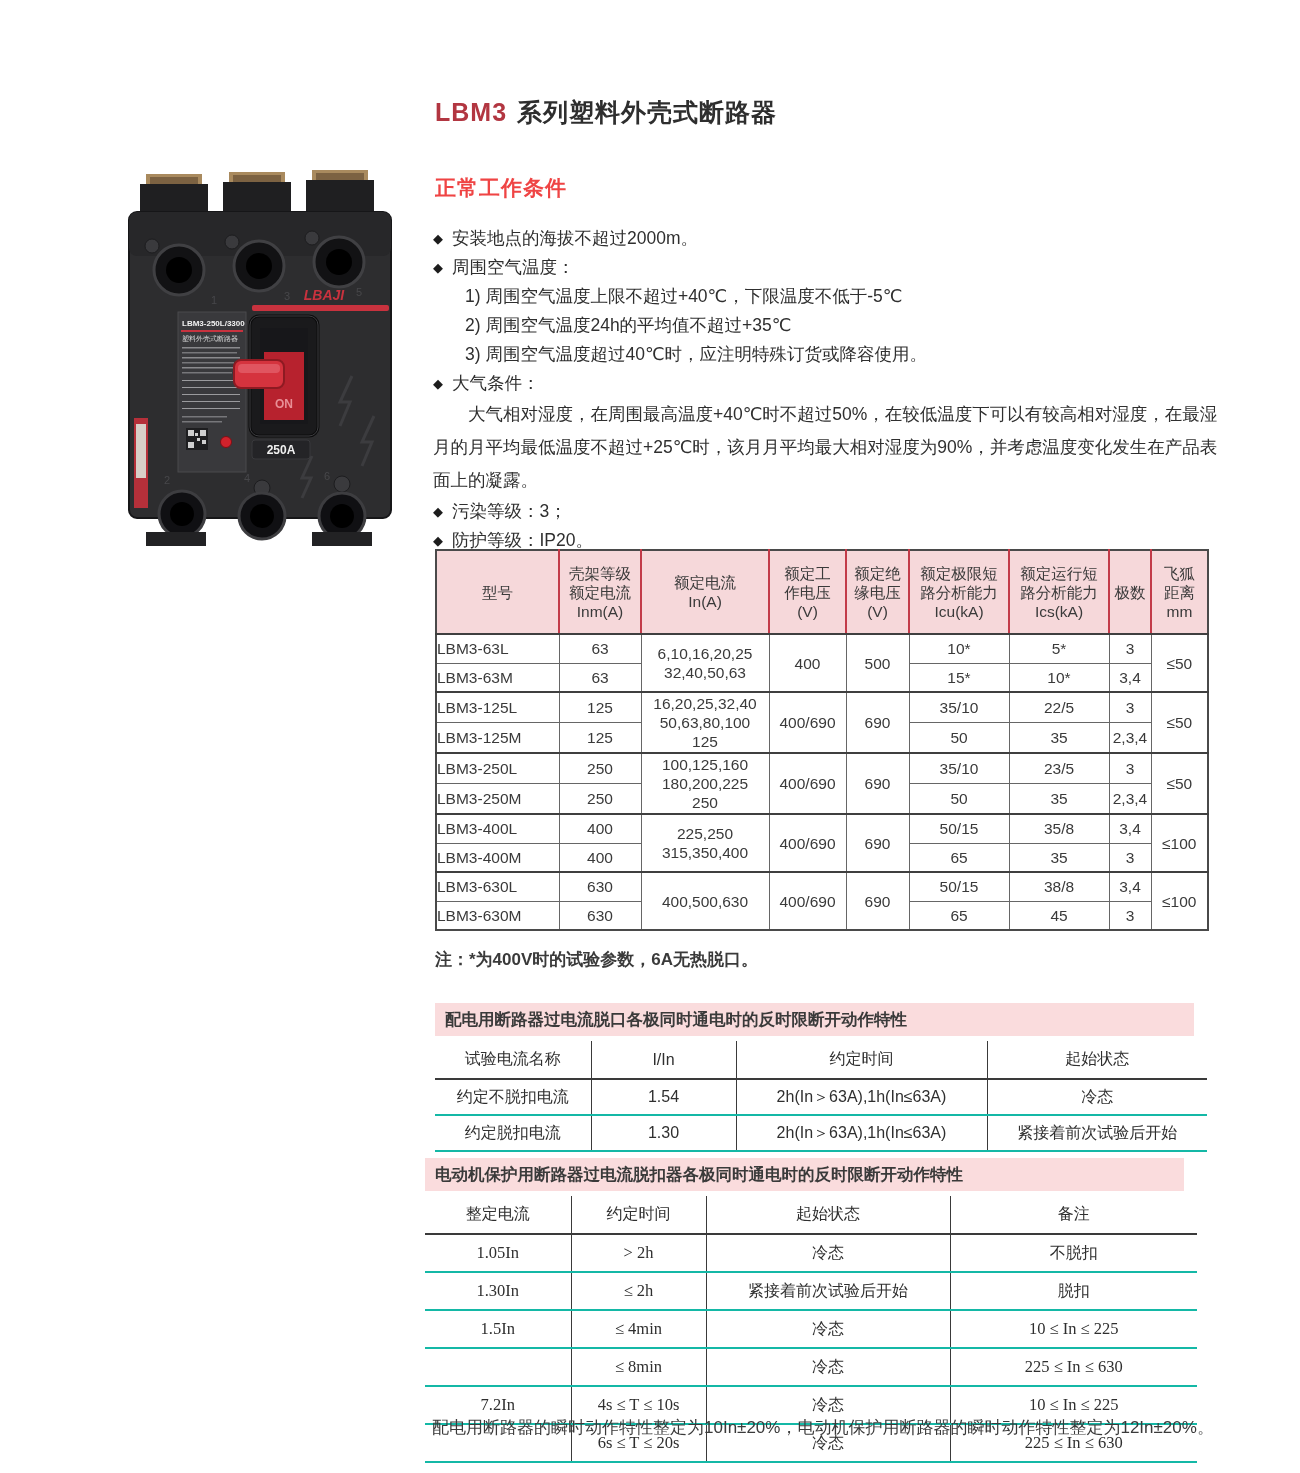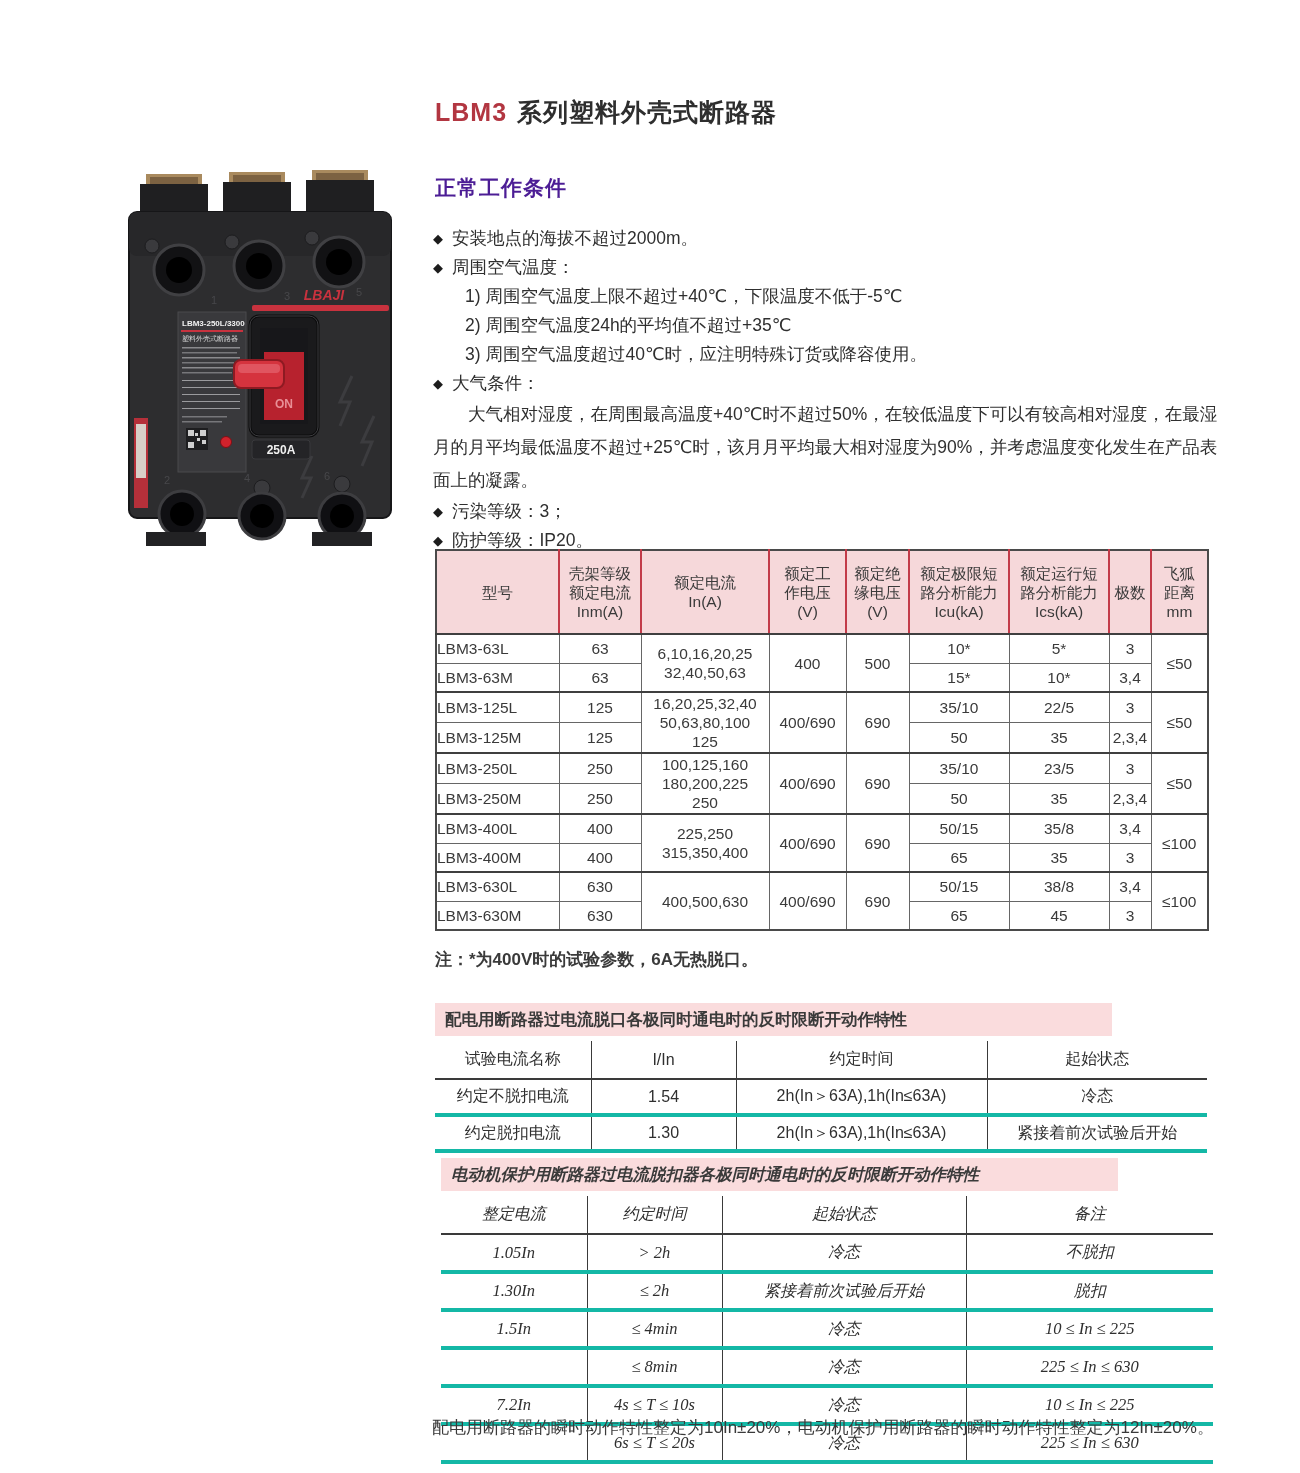--- a/index.html
+++ b/index.html
@@ -4,45 +4,45 @@
 <style>
   * { margin:0; padding:0; box-sizing:border-box; }
   html,body { background:#ffffff; }
   body { width:1300px; height:1473px; position:relative; font-family:"Liberation Sans","DejaVu Sans",sans-serif; color:#333; }
   .page { position:absolute; inset:0; background:#fff; overflow:hidden; }
 
   
   .page-title { position:absolute; left:435px; top:96px; font-size:25px; font-weight:bold; color:#2e2e2e; letter-spacing:1px; }
   .page-title .red { color:#b23641; margin-right:10px; }
 
-  .section-title { position:absolute; left:435px; top:174px; font-size:21px; font-weight:bold; color:#4c1d95; letter-spacing:1px; }
+  .section-title { position:absolute; left:435px; top:174px; font-size:21px; font-weight:bold; color:#ef4444; letter-spacing:1px; }
 
   
   .conditions { position:absolute; left:433px; top:224px; width:795px; font-size:17.5px; color:#2f2f2f; }
   .cond-item { display:flex; align-items:flex-start; line-height:29px; }
   .cond-item .diamond { font-size:13px; margin-right:9px; line-height:29px; color:#1c1c1c; }
   .cond-sub { padding-left:32px; line-height:29px; }
   .cond-para { line-height:33px; text-indent:2em; }
 
   
   .spec-wrap { position:absolute; left:435px; top:549px; }
   table.spec { border-collapse:collapse; table-layout:fixed; width:772px; font-size:15.5px; color:#3a3a3a; border:2px solid #4a4a4a; }
   .spec th { background:#f6d8da; border-right:2px solid #c23b49; border-bottom:2px solid #3f3f3f; height:84px; font-weight:normal; white-space:pre-line; line-height:19px; text-align:center; padding:0; }
   .spec th:last-child { border-right:2px solid #4a4a4a;margin-top:45px; }
   .spec td { border:1px solid #666; text-align:center; height:29px; white-space:pre-line; line-height:19px; padding:1px 0; }
   .spec td.model { text-align:left; padding-left:0; }
   .spec tr.grp td { border-top:2px solid #3f3f3f; }
   .spec-note { position:absolute; left:435px; top:948px; font-size:17px; color:#3a3a3a;font-weight:bold; }
 
   
-  .banner { width:677px; height:33px; background:#fadcdd; color:#3a3a3a; font-weight:bold; font-size:16.5px; line-height:33px; padding-left:10px; }
+  .banner { width:759px; height:33px; background:#fadcdd; color:#3a3a3a; font-weight:bold; font-size:16.5px; line-height:33px; padding-left:10px; }
   .block2 { position:absolute; left:435px; top:1003px; }
-  .block3 { position:absolute; left:441px; top:1158px;font-style:italic; }
+  .block3 { position:absolute; left:425px; top:1158px; }
   table.flat { border-collapse:collapse; table-layout:fixed; width:772px; font-size:16px; color:#2f2f2f; margin-top:5px; }
-  .flat td { border-bottom:4px solid #14b8a6; border-right:1.5px solid #3a3a3a; text-align:center; height:36px; padding:0 4px; }
+  .flat td { border-bottom:2px solid #14b8a6; border-right:1.5px solid #3a3a3a; text-align:center; height:36px; padding:0 4px; }
   .flat td:last-child { border-right:none; }
   .flat tr.head td { border-bottom:2.5px solid #3a3a3a; height:38px; }
   .flat3 td { height:38px; }
   .serif { font-family:"Liberation Serif","DejaVu Serif",serif; font-size:16.5px; }
 
   .footer-note { position:absolute; left:432px; top:1416px; font-size:17px; color:#3a3a3a; }
 
   
   .figure { position:absolute; left:116px; top:166px; width:288px; height:382px; }
   svg text { font-family:"Liberation Sans","DejaVu Sans",sans-serif; }

